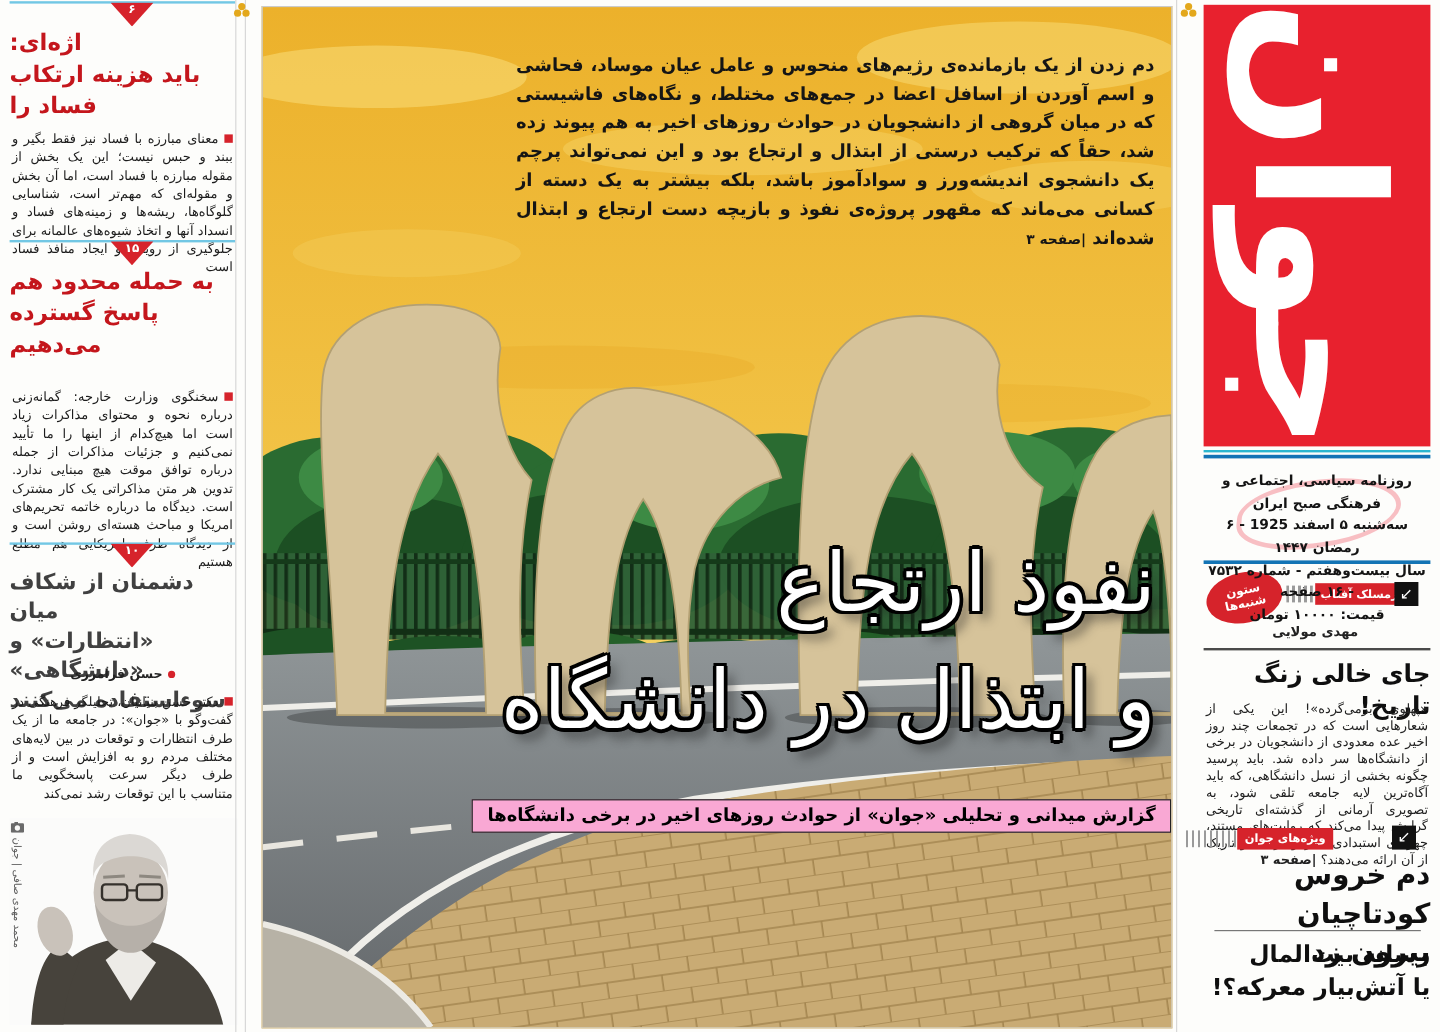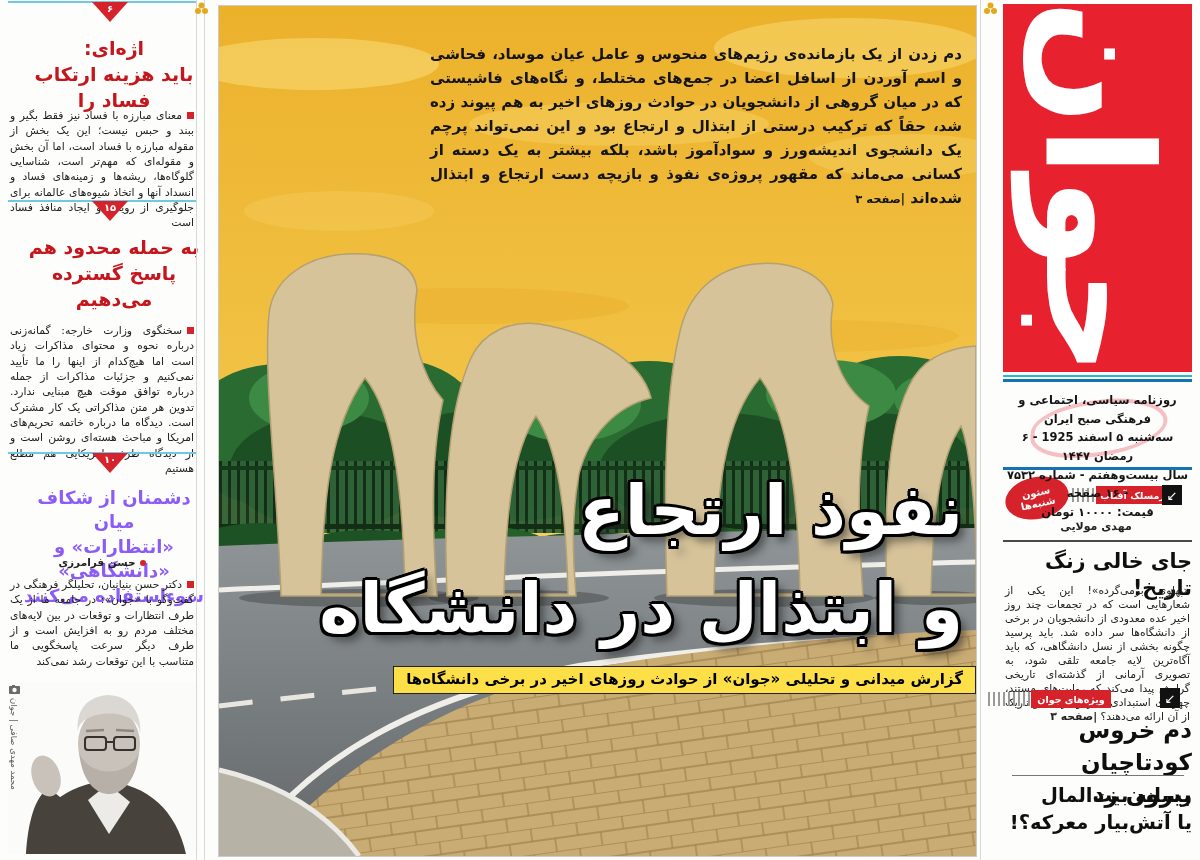--- a/index.html
+++ b/index.html
@@ -5,50 +5,50 @@
   html,body{margin:0;padding:0;background:#ffffff;}
   .page{position:relative;width:1200px;height:860px;background:#fdfdfb;overflow:hidden;
         font-family:"DejaVu Sans",sans-serif;}
   .abs{position:absolute;}
 
   
   .lc-divider{position:absolute;left:8px;width:188px;height:0;border-top:2px solid #72c7e4;}
   .tri-badge{position:absolute;left:84px;top:-1px;width:36px;height:20px;background:#d6232b;
              clip-path:polygon(0 0,100% 0,50% 100%);color:#fff;font-size:10px;font-weight:bold;
              text-align:center;line-height:14px;}
-  .lc-head{position:absolute;left:8px;width:188px;margin:12px;text-align:center;font-weight:bold;
+  .lc-head{position:absolute;left:8px;width:188px;margin:0;text-align:left;font-weight:bold;
            font-size:19px;line-height:1.36;direction:rtl;}
   .lc-head span{display:block;}
   .red{color:#c4161c;}
-  .blackhead{color:#8b5cf6;}
+  .blackhead{color:#404040;}
   .lc-body{position:absolute;left:10px;width:184px;margin:0;font-size:10.8px;line-height:1.42;
            text-align:justify;direction:rtl;color:#1c1c1c;}
   .sq{display:inline-block;width:7px;height:7px;background:#d6232b;margin-left:5px;}
   .byline{position:absolute;left:8px;width:188px;text-align:center;font-size:10.5px;
           font-weight:bold;color:#222;direction:rtl;}
   .byline .dot{display:inline-block;width:6px;height:6px;border-radius:50%;background:#d6232b;margin-left:4px;}
   .photo{position:absolute;left:8px;top:682px;width:190px;height:172px;background:#fbfbfa;}
   .credit{position:absolute;left:0;top:0;width:14px;height:100%;}
   .credit-text{position:absolute;left:1px;top:16px;writing-mode:vertical-rl;font-size:8.5px;
                color:#5a5a5a;direction:rtl;letter-spacing:.5px;}
 
   
   .hero{position:absolute;left:218px;top:5px;width:757px;height:850px;border:1px solid #cbcbcb;
         background:#edb42e;overflow:hidden;}
   .hero svg.scene{position:absolute;left:0;top:0;}
   .lead{position:absolute;top:36px;right:14px;width:532px;font-size:15px;font-weight:bold;
         line-height:1.6;text-align:justify;direction:rtl;color:#151515;z-index:3;margin:0;}
   .lead .pref{font-size:11.5px;}
-  .big{position:absolute;right:13px;top:456px;z-index:3;direction:rtl;text-align:right;
-       color:#ffffff;font-weight:bold;font-size:68px;line-height:1.44;
+  .big{position:absolute;right:13px;top:432px;z-index:3;direction:rtl;text-align:right;
+       color:#ffffff;font-weight:normal;font-size:68px;line-height:1.44;
        text-shadow:0 0 2px #000,3px 0 0 #000,-3px 0 0 #000,0 3px 0 #000,0 -3px 0 #000,
                    2.5px 2.5px 0 #000,-2.5px 2.5px 0 #000,2.5px -2.5px 0 #000,-2.5px -2.5px 0 #000,
                    7px 7px 9px rgba(30,30,30,.55);}
   .big span{display:block;}
-  .strip{position:absolute;right:0;top:660px;z-index:4;background:#fde047;border:1px solid #222;
+  .strip{position:absolute;right:0;top:660px;z-index:4;background:#f9a8d4;border:1px solid #222;
          padding:3px 12px 5px;font-size:15px;font-weight:bold;color:#000;direction:rtl;white-space:nowrap;}
 
   
   .mast{position:absolute;left:1003px;top:4px;width:189px;height:368px;background:#e8212e;overflow:hidden;}
   .mast-logo{position:absolute;top:50%;left:50%;transform:translate(-50%,-50%) rotate(90deg);
              color:#fff;font-size:148px;font-weight:bold;white-space:nowrap;line-height:1;}
   .uline{position:absolute;left:1003px;width:189px;}
   .info{position:absolute;left:1003px;top:391px;width:189px;text-align:center;font-size:11.5px;
         font-weight:bold;line-height:1.62;color:#141414;direction:rtl;z-index:2;}
   .info span{display:block;}

